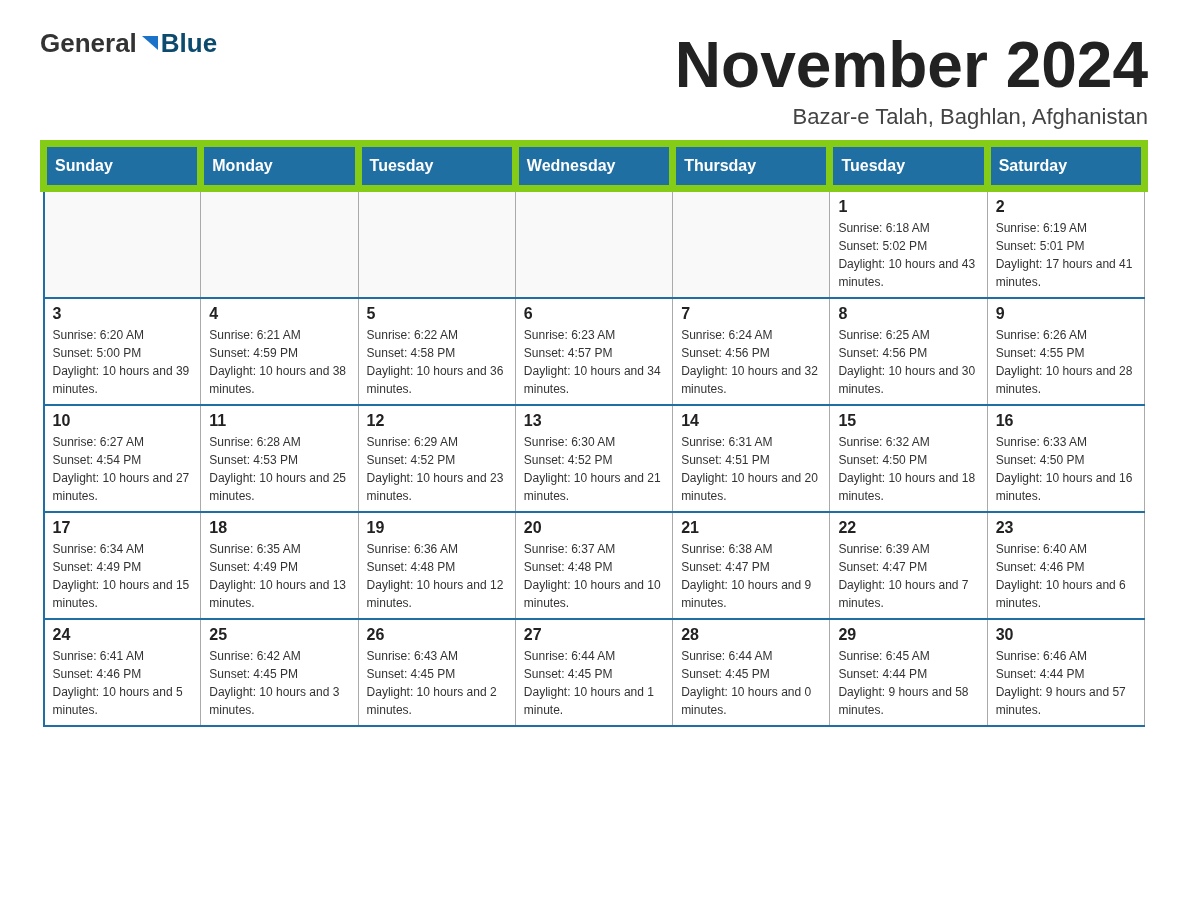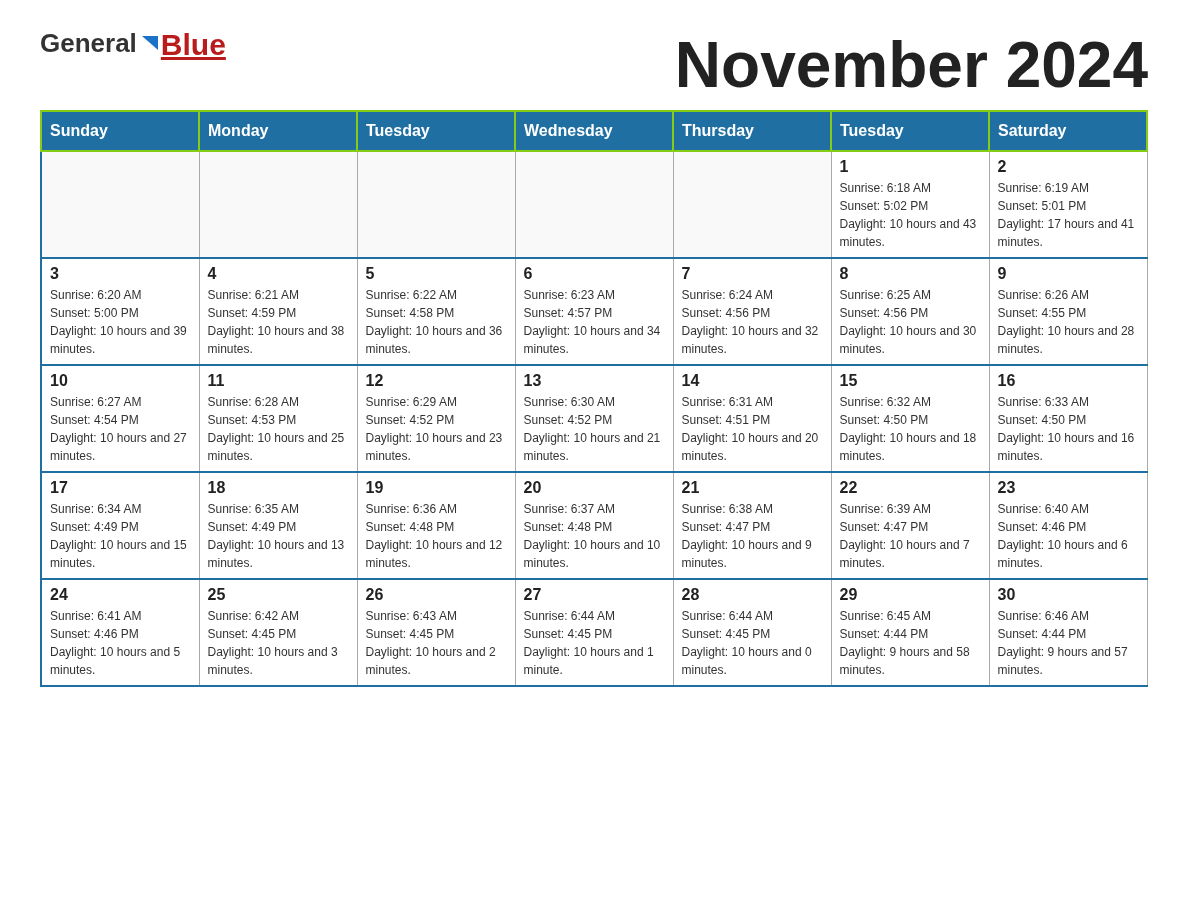--- a/index.html
+++ b/index.html
@@ -21,25 +21,24 @@
       flex-direction: row;
       align-items: flex-start;
     }
     .logo-general {
       font-size: 26px;
       font-weight: bold;
       color: #333;
       line-height: 1;
     }
     .logo-blue {
-      font-size: 30px;
-      font-weight: bold;
-      color: #b91c1c;
+      font-size: 26px;
+      font-weight: bold;
+      color: #0c4a6e;
       line-height: 1;
-      text-decoration: underline;
     }
     .logo-icon {
       display: inline-flex;
       align-items: center;
     }
     .title-section {
       text-align: right;
     }
     .month-title {
       font-size: 64px;
@@ -57,21 +56,21 @@
       border-collapse: collapse;
       margin-top: 10px;
     }
     .calendar thead tr th {
       background-color: #1f6fa3;
       color: #fff;
       font-size: 16px;
       font-weight: bold;
       padding: 10px 8px;
       text-align: left;
-      border: 2px solid #84cc16;
+      border: 7px solid #84cc16;
     }
     .calendar tbody tr td {
       border: 1px solid #aaa;
       vertical-align: top;
       padding: 6px 8px;
       width: 14.28%;
       min-height: 100px;
       font-size: 12.5px;
       color: #222;
     }
@@ -107,20 +106,21 @@
       <svg width="22" height="22" viewBox="0 0 22 22" style="margin-left:2px;vertical-align:middle;">
         <polygon points="3,4 19,4 19,18" fill="#1a73c8"></polygon>
       </svg>
     </div>
     <div>
       <span class="logo-blue">Blue</span>
     </div>
   </div>
   <div class="title-section">
     <div class="month-title">November 2024</div>
+    <div class="location-title">Bazar-e Talah, Baghlan, Afghanistan</div>
   </div>
 </div>
 
 <table class="calendar">
   <thead>
     <tr>
     <th>Sunday</th>
         <th>Monday</th>
         <th>Tuesday</th>
         <th>Wednesday</th>

